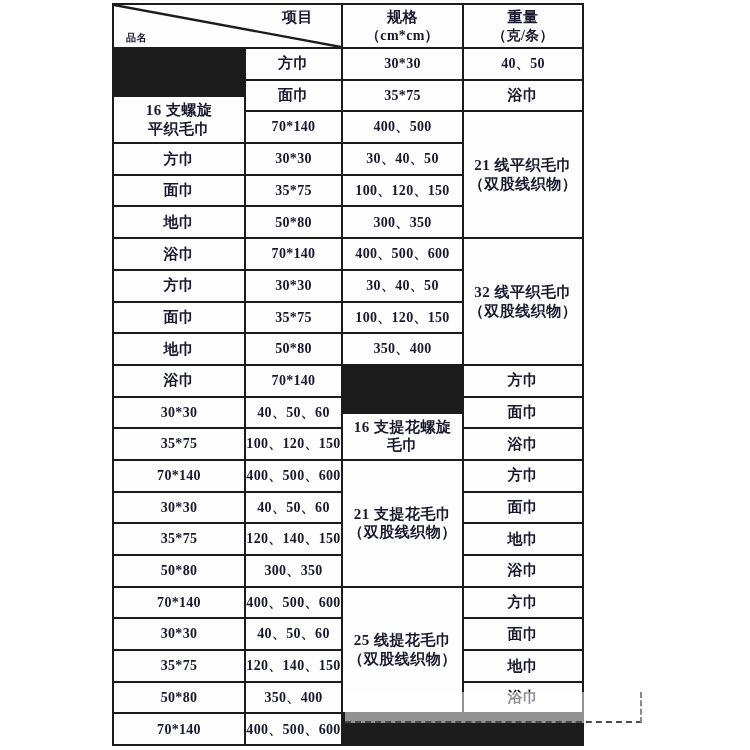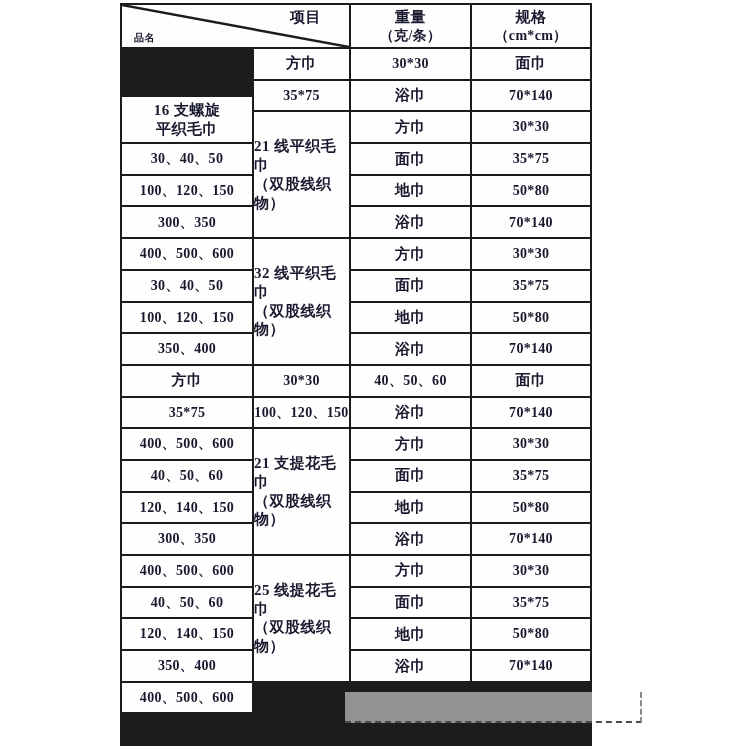--- a/index.html
+++ b/index.html
@@ -2,21 +2,21 @@
 <html><head>
 <meta charset="utf-8">
 <style>
   html,body{margin:0;padding:0;}
   body{
     width:750px;height:750px;background:#ffffff;position:relative;overflow:hidden;
     font-family:"Liberation Serif","DejaVu Serif",serif;
     color:#18182e;
   }
   .tbl{
-    position:absolute;left:120px;top:3px;
+    position:absolute;left:112px;top:3px;
     display:grid;
     grid-template-columns:130px 95px 119px 118px;
     grid-template-rows:42px repeat(22,29.7px);
     gap:2px;
     background:#1c1c1c;
     border:2px solid #1c1c1c;
   }
   .c{
     background:#fefefe;
     display:flex;align-items:center;justify-content:center;
@@ -51,38 +51,40 @@
 <div class="tbl">
 
   <div class="c diag">
     <svg viewBox="0 0 229 42" preserveAspectRatio="none">
       <line x1="0" y1="0" x2="229" y2="42" stroke="#1c1c1c" stroke-width="2.4"></line>
     </svg>
     <span class="lab-top">项目</span>
     <span class="lab-bot">品名</span>
   </div>
   <div class="c hdr">
+    <span class="t1">规格</span>
+    <span class="t2 num">（cm*cm）</span>
+  </div>
+  <div class="c hdr">
     <span class="t1">重量</span>
     <span class="t2 num">（克/条）</span>
-  </div>
-  <div class="c hdr">
-    <span class="t1">规格</span>
-    <span class="t2 num">（cm*cm）</span>
   </div>
 
   <div class="c gname span3">
     <span>16 支螺旋</span>
     <span>平织毛巾</span>
   </div>
   <div class="c">方巾</div>
   <div class="c num">30*30</div>
+  <div class="c num">40、50</div>
   <div class="c">面巾</div>
   <div class="c num">35*75</div>
   <div class="c">浴巾</div>
   <div class="c num">70*140</div>
+  <div class="c num">400、500</div>
 
   <div class="c gname span4">
     <span>21 线平织毛巾</span>
     <span>（双股线织物）</span>
   </div>
   <div class="c">方巾</div>
   <div class="c num">30*30</div>
   <div class="c num">30、40、50</div>
   <div class="c">面巾</div>
   <div class="c num">35*75</div>
@@ -103,20 +105,24 @@
   <div class="c num">30、40、50</div>
   <div class="c">面巾</div>
   <div class="c num">35*75</div>
   <div class="c num">100、120、150</div>
   <div class="c">地巾</div>
   <div class="c num">50*80</div>
   <div class="c num">350、400</div>
   <div class="c">浴巾</div>
   <div class="c num">70*140</div>
 
+  <div class="c gname span3">
+    <span>16 支提花螺旋</span>
+    <span>毛巾</span>
+  </div>
   <div class="c">方巾</div>
   <div class="c num">30*30</div>
   <div class="c num">40、50、60</div>
   <div class="c">面巾</div>
   <div class="c num">35*75</div>
   <div class="c num">100、120、150</div>
   <div class="c">浴巾</div>
   <div class="c num">70*140</div>
   <div class="c num">400、500、600</div>
 

